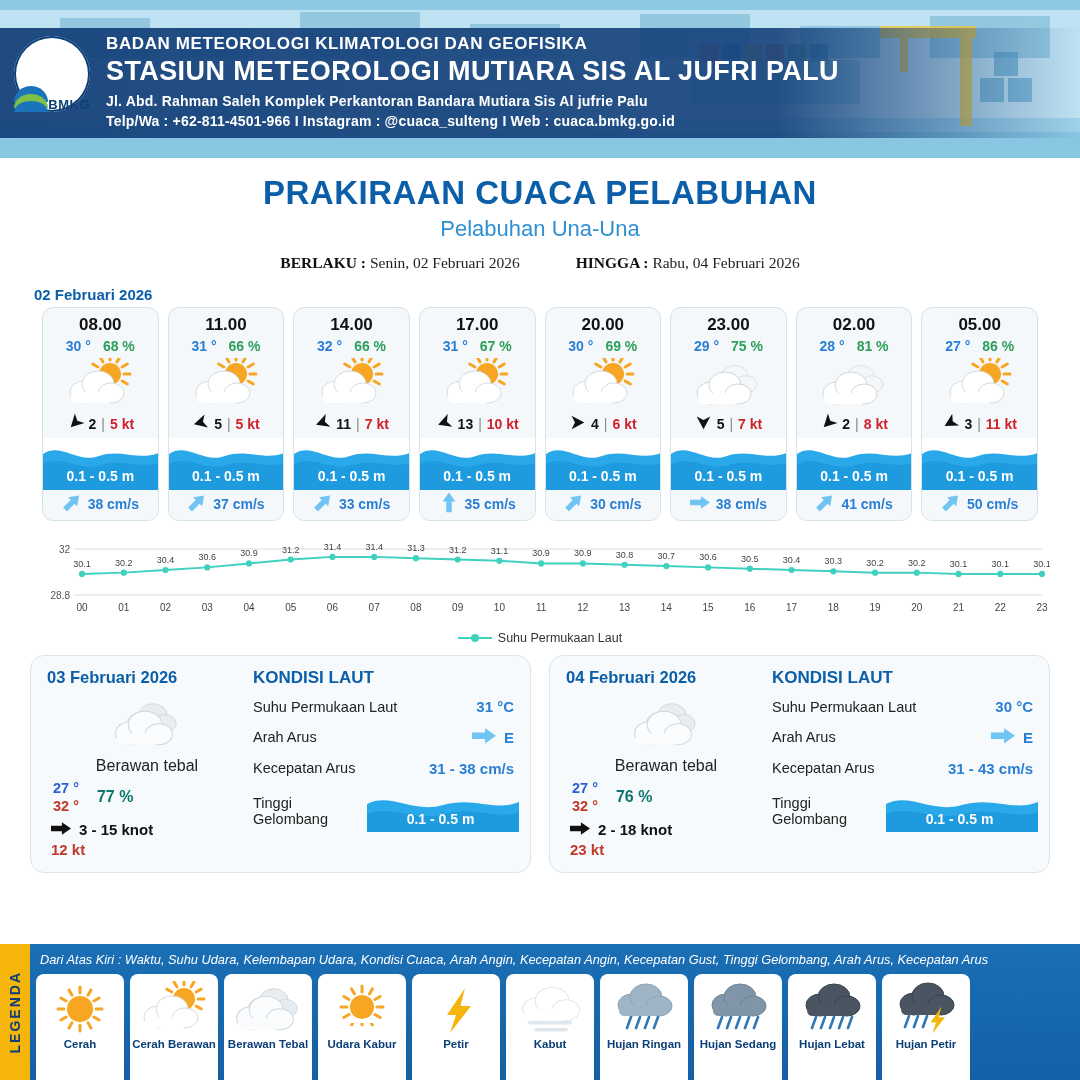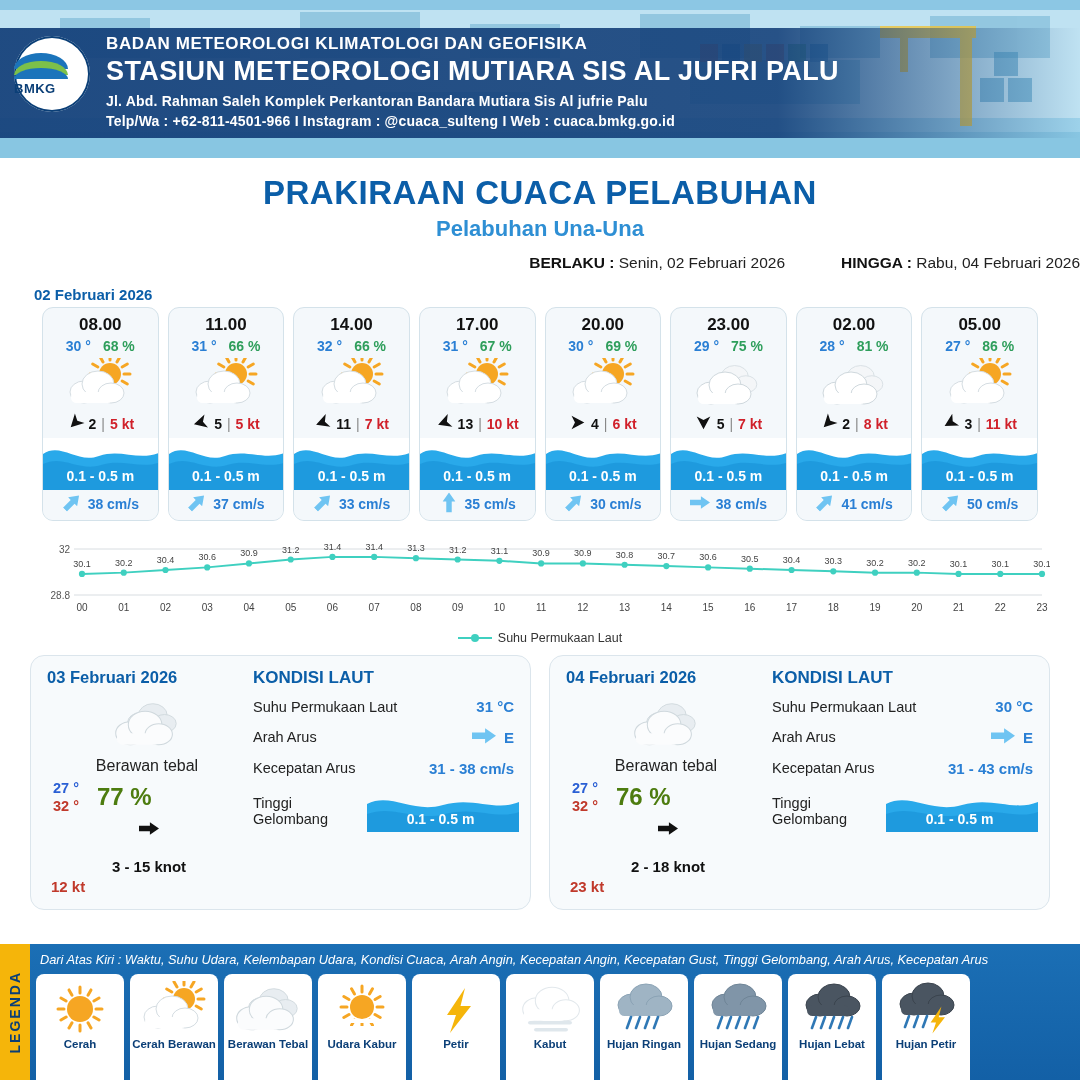--- a/index.html
+++ b/index.html
@@ -20,46 +20,47 @@
     overflow:hidden;
   }
   .hdr-art { position:absolute; inset:0; }
   .hdr-overlay {
     position:absolute; left:0; top:28px; width:1080px; height:110px;
     background:linear-gradient(90deg, rgba(18,62,120,0.92) 0%, rgba(18,62,120,0.88) 72%, rgba(18,62,120,0.0) 100%);
   }
   .logo {
     position:absolute; left:14px; top:36px; width:76px; height:76px;
     border-radius:50%; background:#ffffff;
-    display:flex; flex-direction:column; align-items:flex-start; justify-content:center;
+    display:flex; flex-direction:row; align-items:flex-end; justify-content:center;
     box-shadow:0 0 0 2px #0b3f77 inset;
   }
   .logo .arc { width:54px; height:26px; position:relative; }
   .logo .arc i { position:absolute; left:0; right:0; border-radius:50%/100% 100% 0 0; }
   .logo .a1 { top:0; height:16px; background:#1b74bb; }
   .logo .a2 { top:8px; height:14px; background:#7cc04a; }
   .logo .a3 { top:15px; height:11px; background:#1b74bb; }
   .logo .txt { font-size:13px; font-weight:bold; color:#0b3f77; letter-spacing:.5px; margin-top:2px;}
   .hdr-text { position:absolute; left:106px; top:34px; color:#ffffff; }
   .hdr-l1 { font-size:17px; font-weight:bold; letter-spacing:.6px; }
   .hdr-l2 { font-size:27px; font-weight:bold; letter-spacing:.4px; margin-top:2px; }
   .hdr-l3 { font-size:14px; font-weight:bold; margin-top:6px; letter-spacing:.2px; }
   .hdr-l4 { font-size:14px; font-weight:bold; margin-top:4px; letter-spacing:.2px; }
 
   
   .title-main {
     text-align:center; color:#0b5ea8; font-size:33px; font-weight:bold;
     letter-spacing:.5px; margin-top:16px;
   }
   .title-sub {
-    text-align:center; color:#2e8fd4; font-size:22px; font-weight:bold; margin-top:4px;
+    text-align:center; color:#2e8fd4; font-size:22px; font-weight:normal; margin-top:4px;
   }
   .validity {
-    display:flex; justify-content:flex-end; gap:56px; margin-top:12px;
+    display:flex; justify-content:center; gap:56px; margin-top:12px;
     font-size:15.5px;
+    font-family:Liberation Serif, serif;
   }
   .validity b { color:#111; font-weight:bold; }
   .validity span { color:#222; }
 
   .date-label {
     margin:14px 0 4px 34px; color:#0b5ea8; font-size:15px; font-weight:bold;
   }
 
   
   .cards {
@@ -109,22 +110,22 @@
     padding:12px 16px 14px; display:flex;
   }
   .p-left { width:200px; }
   .p-date { color:#0b5ea8; font-size:16.5px; font-weight:bold; }
   .p-icon { height:62px; display:flex; align-items:center; justify-content:center; margin-top:6px;}
   .p-cond { text-align:center; font-size:16px; color:#222; margin-top:2px; }
   .p-tempwrap { display:flex; align-items:center; gap:18px; margin-top:4px; padding-left:6px;}
   .p-temps { font-size:14.5px; font-weight:bold; line-height:1.25; }
   .p-tmin { color:#2a5fd4; }
   .p-tmax { color:#c0392b; }
-  .p-hum { color:#4d7c0f; font-size:24px; font-weight:bold; }
-  .p-wind { display:flex; align-items:center; gap:20px; margin-top:6px; padding-left:4px; font-size:15px; font-weight:bold; color:#111;flex-direction:column;}
+  .p-hum { color:#0f766e; font-size:16px; font-weight:bold; }
+  .p-wind { display:flex; align-items:center; gap:8px; margin-top:6px; padding-left:4px; font-size:15px; font-weight:bold; color:#111;}
   .p-gust { color:#c0392b; font-size:15px; font-weight:bold; margin-top:3px; padding-left:4px;}
   .p-right { flex:1; padding-left:6px; }
   .p-title { color:#0b5ea8; font-size:17px; font-weight:bold; margin-bottom:10px;}
   .p-row { display:flex; align-items:center; justify-content:space-between; margin-bottom:13px; }
   .p-row .lbl { font-size:14.5px; color:#222; }
   .p-row .val { font-size:15px; color:#2a7fd4; font-weight:bold; }
   .p-row .val.dir { display:flex; align-items:center; gap:8px; }
   .p-wavebox { position:relative; width:152px; height:42px; margin-left:auto; }
   .p-wavebox svg { position:absolute; inset:0; }
   .p-wavetxt { position:absolute; left:0; right:0; bottom:5px; text-align:center; color:#fff; font-size:14px; font-weight:bold; }

